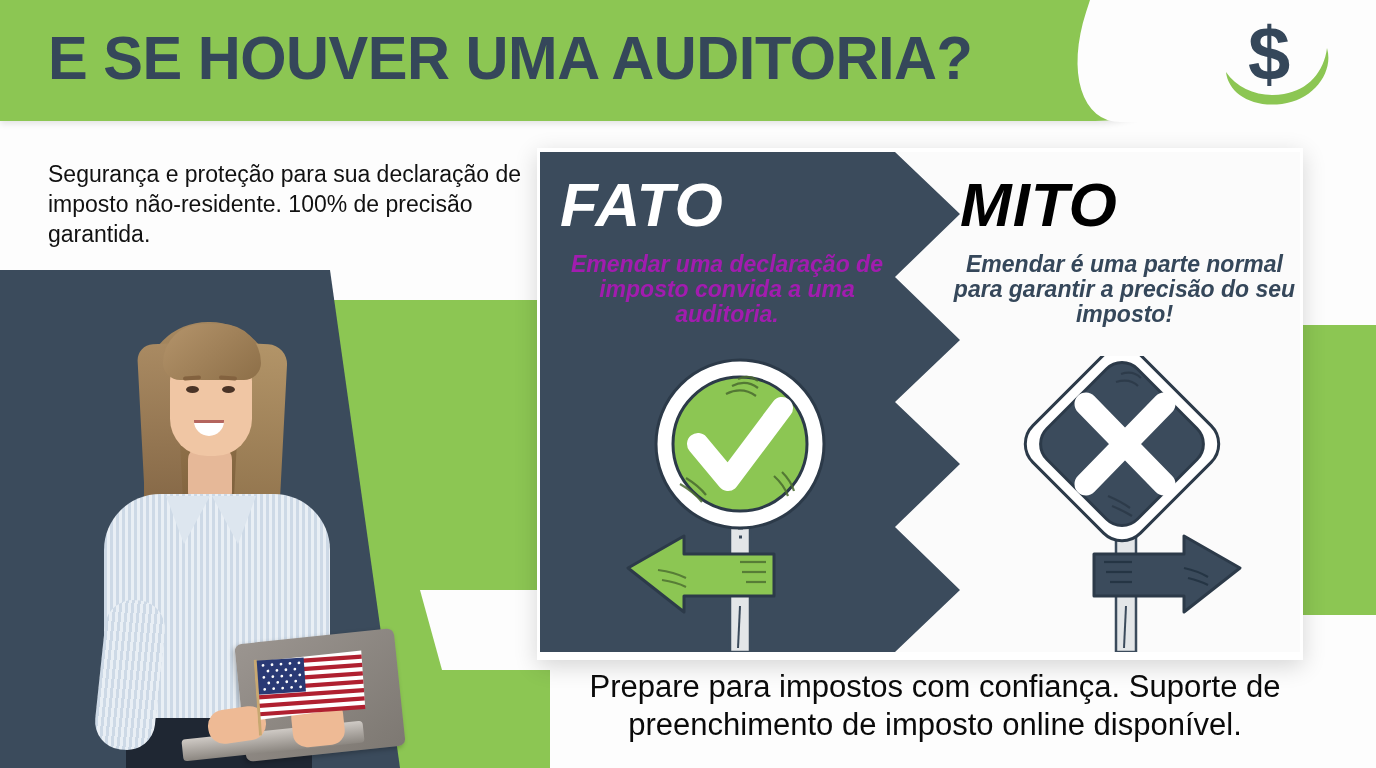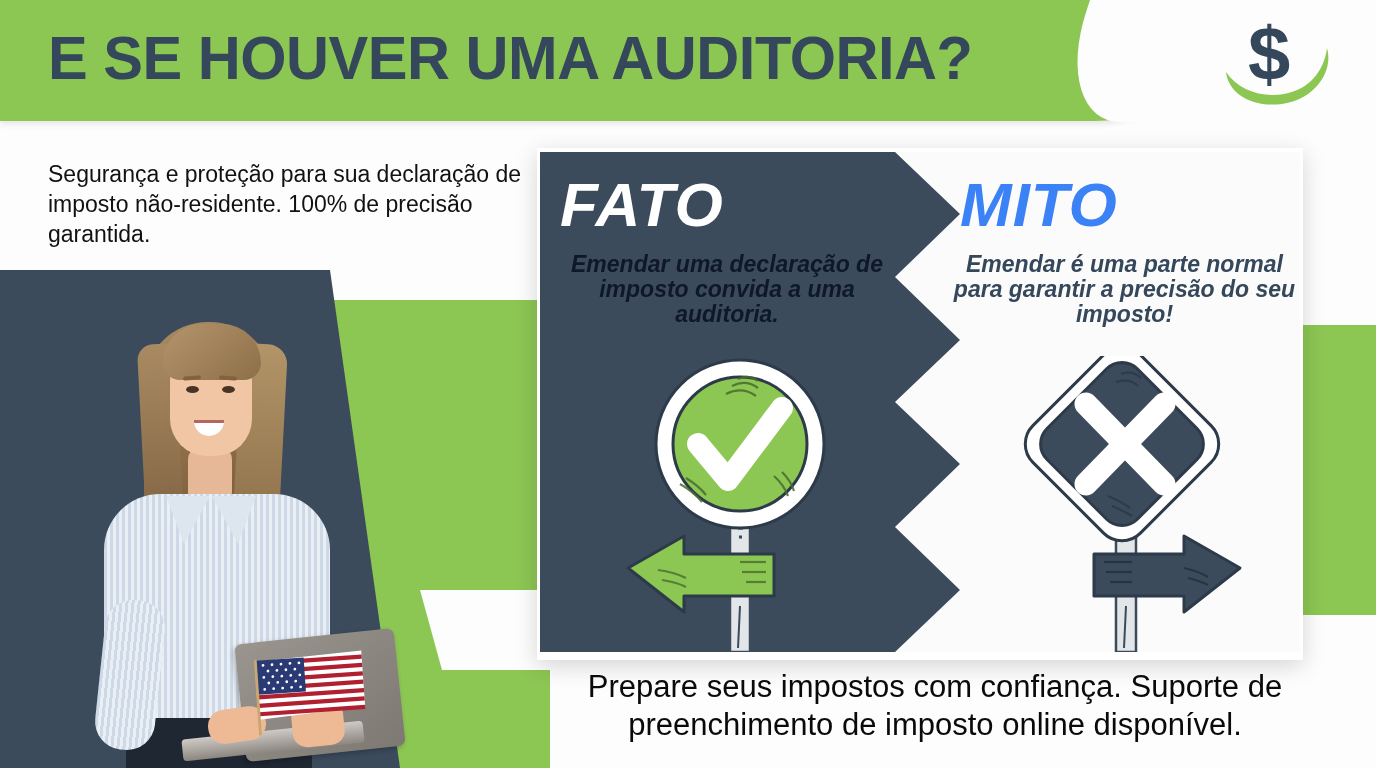--- a/index.html
+++ b/index.html
@@ -293,33 +293,33 @@
     font-style: italic;
     letter-spacing: 1px;
     line-height: 1;
   }
   .fato-heading {
     left: 20px; top: 22px; width: 340px;
     color: #ffffff;
   }
   .mito-heading {
     left: 420px; top: 22px; width: 330px;
-    color: #3b82f6;
+    color: #000000;
   }
   .panel-sub {
     position: absolute;
     text-align: center;
     font-size: 23px;
     font-weight: 800;
     font-style: italic;
     line-height: 1.08;
   }
   .fato-sub {
     left: 22px; top: 100px; width: 330px;
-    color: #0f172a;
+    color: #a21caf;
   }
   .mito-sub {
     left: 412px; top: 100px; width: 345px;
     color: #35475a;
   }
 
   .sign-fact { position: absolute; left: 82px; top: 204px; width: 240px; height: 296px; }
   .sign-myth { position: absolute; left: 468px; top: 204px; width: 240px; height: 296px; }
 
   
@@ -481,15 +481,15 @@
       <g stroke="#20303f" stroke-width="2.2" fill="none" opacity="0.8">
         <path d="M96 206 h28"></path>
         <path d="M98 216 h26"></path>
         <path d="M102 226 h22"></path>
         <path d="M176 212 q14 3 24 9"></path>
         <path d="M180 222 q12 3 20 7"></path>
       </g>
     </svg>
   </div>
 
-  <div class="caption">Prepare seus impostos com confiança. Suporte de preenchimento de imposto online disponível.</div>
+  <div class="caption">Prepare para impostos com confiança. Suporte de preenchimento de imposto online disponível.</div>
 
 </div>
 
 </body></html>

